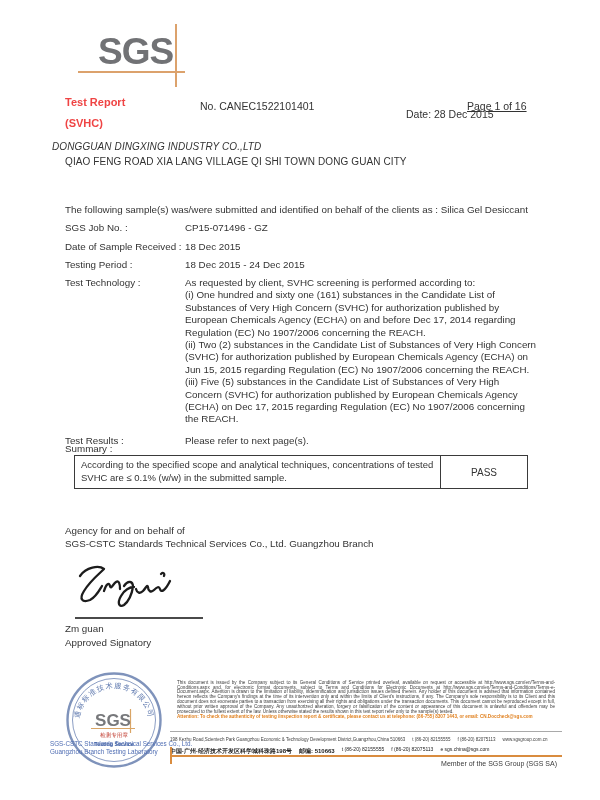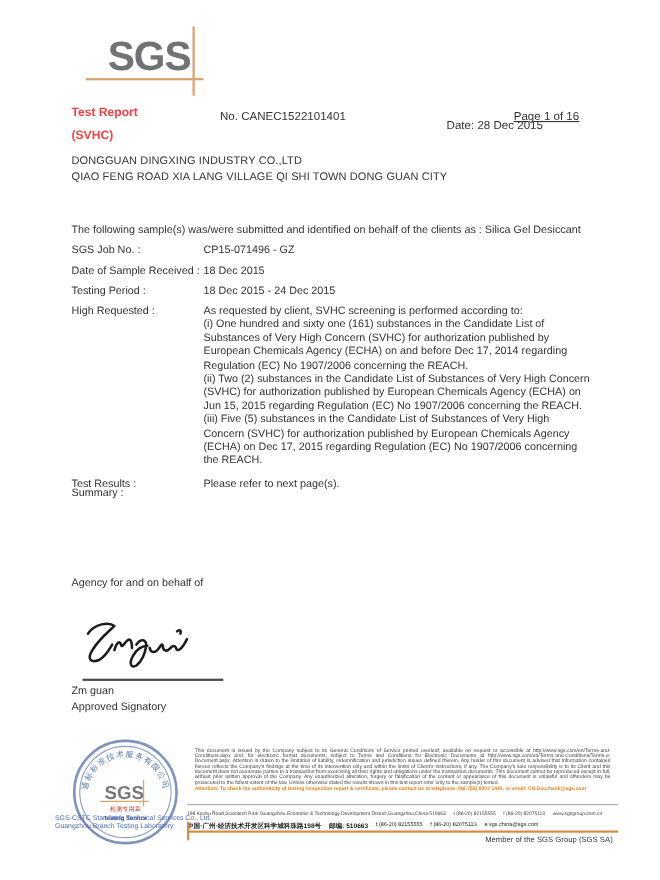--- a/index.html
+++ b/index.html
@@ -55,52 +55,57 @@
   </div>
   <div class="abs logo-hline" style="left:78px;top:71px;width:107px;"></div>
   <div class="abs logo-vline" style="left:175px;top:24px;height:63px;"></div>
 
   <div class="abs title" style="left:65px;top:96px;">Test Report</div>
   <div class="abs title" style="left:65px;top:117px;">(SVHC)</div>
   <div class="abs meta" style="left:200px;top:100px;">No. CANEC1522101401</div>
   <div class="abs meta" style="left:360px;top:108px;margin-left:46px;">Date: 28 Dec 2015</div>
   <div class="abs meta" style="left:467px;top:100px;text-decoration:underline;">Page 1 of 16</div>
 
-  <div class="abs client-line" style="left:65px;top:141px;">DONGGUAN DINGXING INDUSTRY CO.,LTD</div>
+  <div class="abs client-line" style="left:52px;top:141px;font-style:italic;">DONGGUAN DINGXING INDUSTRY CO.,LTD</div>
   <div class="abs intro" style="left:65px;top:204px;">The following sample(s) was/were submitted and identified on behalf of the clients as : Silica Gel Desiccant</div>
 
   <div class="abs client-line" style="left:65px;top:156px;">QIAO FENG ROAD XIA LANG VILLAGE QI SHI TOWN DONG GUAN CITY</div>
 
   <div class="abs frow" style="top:222px;">
     <span class="flabel">SGS Job No. :</span>
     <span class="fvalue">CP15-071496 - GZ</span>
   </div>
   <div class="abs frow" style="top:241px;">
     <span class="flabel">Date of Sample Received :</span>
     <span class="fvalue">18 Dec 2015</span>
   </div>
   <div class="abs frow" style="top:259px;">
     <span class="flabel">Testing Period :</span>
     <span class="fvalue">18 Dec 2015 - 24 Dec 2015</span>
   </div>
   <div class="abs frow" style="top:277px;">
-    <span class="flabel">High Requested :</span>
+    <span class="flabel">Test Technology :</span>
     <span class="fvalue">As requested by client, SVHC screening is performed according to:
 (i) One hundred and sixty one (161) substances in the Candidate List of Substances of Very High Concern (SVHC) for authorization published by European Chemicals Agency (ECHA) on and before Dec 17, 2014 regarding Regulation (EC) No 1907/2006 concerning the REACH.
 (ii) Two (2) substances in the Candidate List of Substances of Very High Concern (SVHC) for authorization published by European Chemicals Agency (ECHA) on Jun 15, 2015 regarding Regulation (EC) No 1907/2006 concerning the REACH.
 (iii) Five (5) substances in the Candidate List of Substances of Very High Concern (SVHC) for authorization published by European Chemicals Agency (ECHA) on Dec 17, 2015 regarding Regulation (EC) No 1907/2006 concerning the REACH.</span>
   </div>
   <div class="abs frow" style="top:435px;">
     <span class="flabel">Test Results :</span>
     <span class="fvalue">Please refer to next page(s).</span>
   </div>
 
   <div class="abs sum-label" style="left:65px;top:443px;">Summary :</div>
+  <div class="abs sum-box">
+    <div class="sum-statement">According to the specified scope and analytical techniques, concentrations of tested SVHC are ≤ 0.1% (w/w) in the submitted sample.</div>
+    <div class="sum-result">PASS</div>
+  </div>
 
   <div class="abs sig-text" style="left:65px;top:524px;">Agency for and on behalf of</div>
+  <div class="abs sig-text" style="left:65px;top:537px;">SGS-CSTC Standards Technical Services Co., Ltd. Guangzhou Branch</div>
 
   <svg class="abs" style="left:66px;top:560px;" width="135" height="56" viewBox="0 0 135 56">
     <g fill="none" stroke="#1c1c1c" stroke-width="2.3" stroke-linecap="round" stroke-linejoin="round">
       <path d="M14,16 C20,7 33,5 38,9 C33,14 24,21 18,31 C13,39 16,43 24,40 C30,37 33,31 36,26"></path>
       <path d="M38,31 C40,24 43,22 44,26 C45,30 47,24 50,22 C53,20 54,24 54,29"></path>
       <path d="M58,26 C62,20 67,21 67,27 C66,33 63,41 58,45 C53,48 51,43 55,36 C58,30 64,27 68,27"></path>
       <path d="M70,29 C71,33 74,34 77,31 C80,28 81,24 82,27 C82,31 85,33 88,30 C91,27 93,26 94,29 C95,33 99,31 104,21"></path>
       <path d="M95,14 C97,12 99,13 98,16"></path>
     </g>
   </svg>

